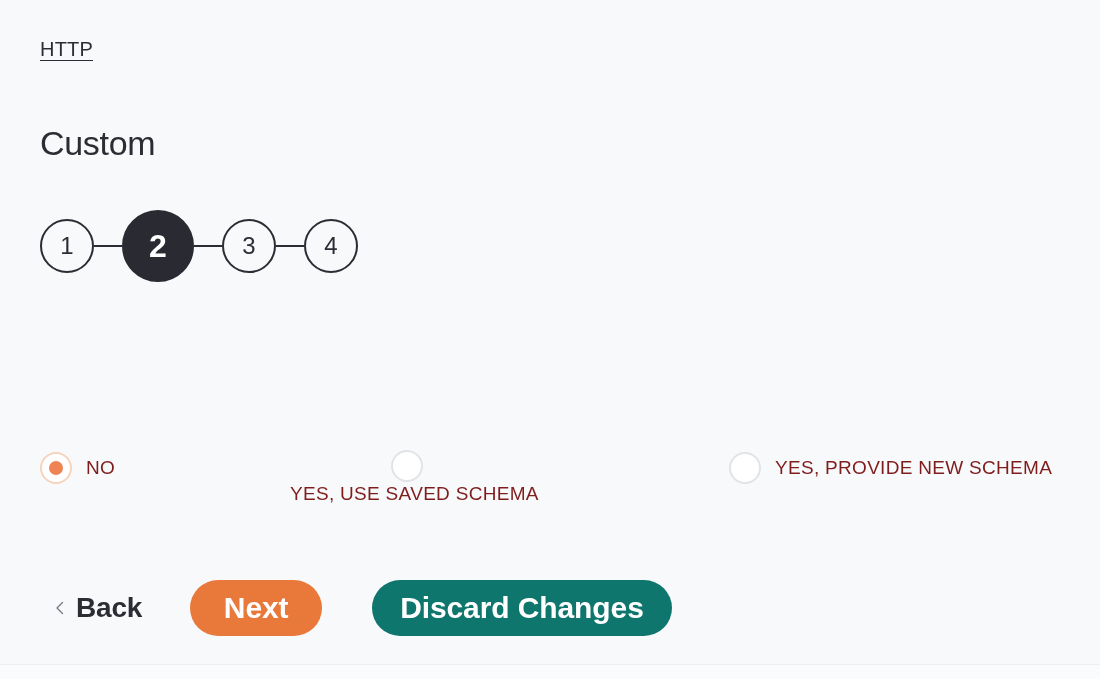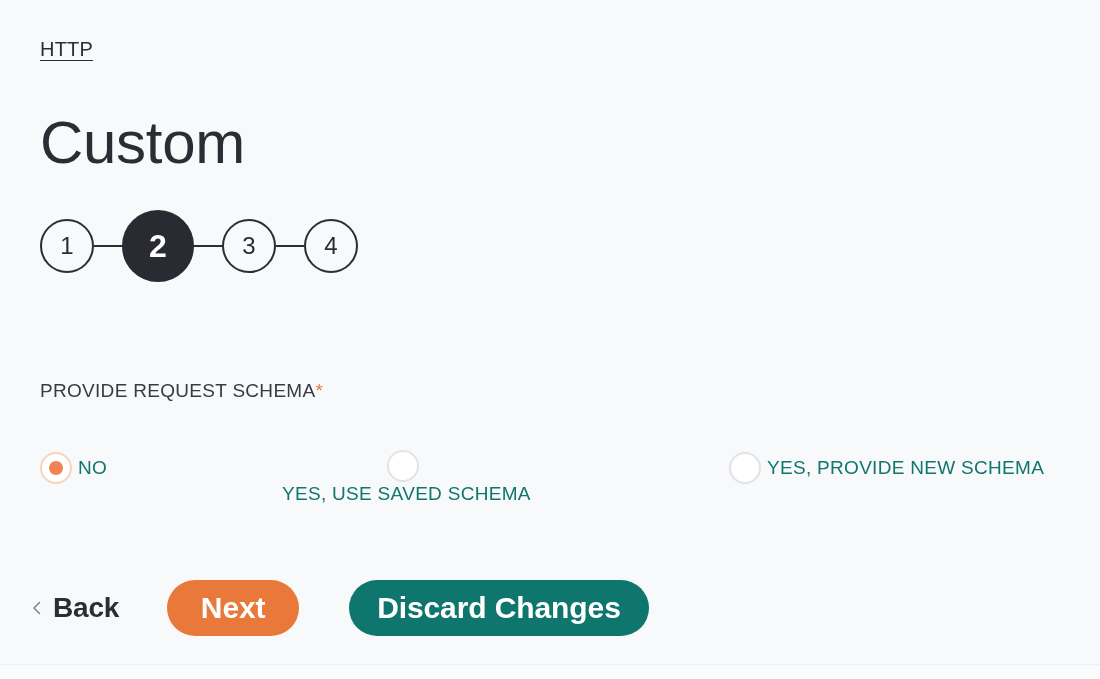--- a/index.html
+++ b/index.html
@@ -40,21 +40,21 @@
     letter-spacing: 0.2px;
     cursor: pointer;
     font-weight: 400;
   }
 
   
   .page-title {
     position: absolute;
     left: 40px;
     top: 112px;
-    font-size: 60px;
+    font-size: 34px;
     line-height: 62px;
     font-weight: 300;
     color: #2c2c34;
     letter-spacing: -0.3px;
   }
 
   
   .stepper {
     position: absolute;
     left: 40px;
@@ -150,32 +150,32 @@
   .radio-dot {
     width: 14px;
     height: 14px;
     border-radius: 50%;
     background: #ef8354;
     display: none;
   }
   .radio-mark.checked .radio-dot { display: block; }
 
   .radio-label {
-    margin-left: 6px;
+    margin-left: 14px;
     font-size: 19px;
     line-height: 24px;
     letter-spacing: 0.3px;
-    color: #0f766e;
+    color: #7f1d1d;
     white-space: nowrap;
   }
 
   
   .actions {
     position: absolute;
-    left: 29px;
+    left: 52px;
     top: 580px;
     display: flex;
     align-items: flex-start;
     height: 56px;
   }
 
   .back-button {
     display: flex;
     align-items: center;
     cursor: pointer;
@@ -263,23 +263,20 @@
     <div class="step-connector"></div>
     <div class="step inactive">
       <span>3</span>
     </div>
     <div class="step-connector"></div>
     <div class="step inactive">
       <span>4</span>
     </div>
   </div>
 
-  <div class="field-label">
-    <span>PROVIDE REQUEST SCHEMA</span><span class="required-star">*</span>
-  </div>
 
   <div class="radio-group">
 
     <div class="radio-option opt-0">
       <span class="radio-mark checked">
         <span class="radio-dot"></span>
       </span>
       <span class="radio-label">NO</span>
     </div>
 

